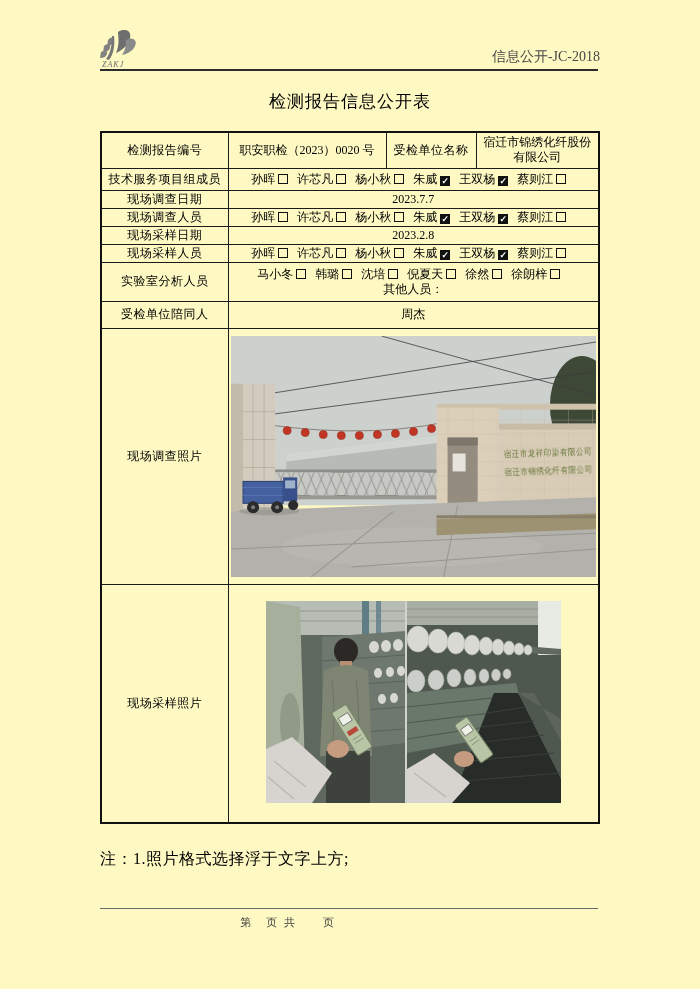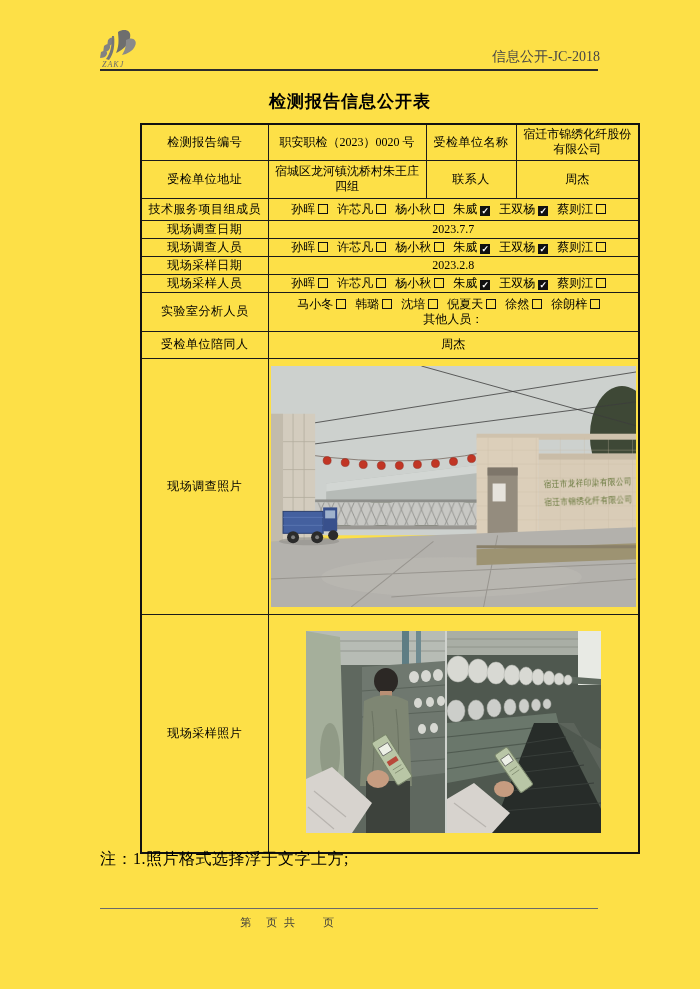--- a/index.html
+++ b/index.html
@@ -1,28 +1,28 @@
 <!DOCTYPE html>
 <html><head>
 <meta charset="utf-8">
 <style>
   html,body{margin:0;padding:0;background:#e8e8e8;}
-  .page{position:relative;width:700px;height:989px;background:#fde047;margin:0 auto;overflow:hidden;
+  .page{position:relative;width:700px;height:989px;background:#fef9c3;margin:0 auto;overflow:hidden;
         font-family:"Liberation Serif","DejaVu Serif",serif;color:#000;}
   
   .hdr-company{position:absolute;left:151px;top:46px;font-size:15px;color:#474747;letter-spacing:1.5px;}
   .hdr-code{position:absolute;right:100px;top:48px;font-size:14px;color:#474747;}
   .hdr-rule{position:absolute;left:100px;top:69px;width:498px;height:2px;background:#2c2c2c;}
   .logo{position:absolute;left:96px;top:26px;width:54px;height:44px;}
   
   .title{position:absolute;left:0;top:90px;width:700px;text-align:center;
-         font-size:17px;font-weight:bold;letter-spacing:1px;}
+         font-size:17px;font-weight:normal;letter-spacing:1px;}
   
-  table.form{position:absolute;left:100px;top:123px;width:498px;border-collapse:collapse;
-             table-layout:fixed;border:2px solid #111;margin-left:40px;}
+  table.form{position:absolute;left:100px;top:131px;width:498px;border-collapse:collapse;
+             table-layout:fixed;border:2px solid #111;}
   table.form td{border:1px solid #1b1b1b;font-size:12px;text-align:center;vertical-align:middle;
                 padding:1px 2px;line-height:15px;overflow:hidden;}
   td.lbl{letter-spacing:0.5px;}
   td.left{text-align:left;padding-left:8px;}
   .person{margin-right:9px;white-space:nowrap;}
   .cb{display:inline-block;width:10px;height:10px;border:1.2px solid #111;margin-left:3px;
       vertical-align:-1px;box-sizing:border-box;font-size:9px;line-height:8px;text-align:center;}
   .cb.on{background:#111;color:#fff;font-weight:bold;}
   td.photo-cell{padding:0;position:relative;}
   .photo1{position:absolute;left:2px;top:7px;width:365px;height:241px;}
@@ -62,26 +62,20 @@
         <col style="width:90px">
         <col style="width:123px">
       </colgroup>
     <tbody>
         <tr style="height:36px">
       <td class="lbl">检测报告编号</td>
       <td>职安职检（2023）0020 号</td>
       <td class="lbl">受检单位名称</td>
       <td>宿迁市锦绣化纤股份有限公司</td>
     </tr>
-    <tr style="height:38px">
-      <td class="lbl">受检单位地址</td>
-      <td>宿城区龙河镇沈桥村朱王庄四组</td>
-      <td class="lbl">联系人</td>
-      <td>周杰</td>
-    </tr>
     <tr style="height:22px">
       <td class="lbl">技术服务项目组成员</td>
       <td class="left" colspan="3"><span class="person"><span>孙晖</span><span class="cb"></span></span><span class="person"><span>许芯凡</span><span class="cb"></span></span><span class="person"><span>杨小秋</span><span class="cb"></span></span><span class="person"><span>朱威</span><span class="cb on">✓</span></span><span class="person"><span>王双杨</span><span class="cb on">✓</span></span><span class="person"><span>蔡则江</span><span class="cb"></span></span></td>
     </tr>
     <tr style="height:18px">
       <td class="lbl">现场调查日期</td>
       <td colspan="3">2023.7.7</td>
     </tr>
     <tr style="height:18px">
       <td class="lbl">现场调查人员</td>

